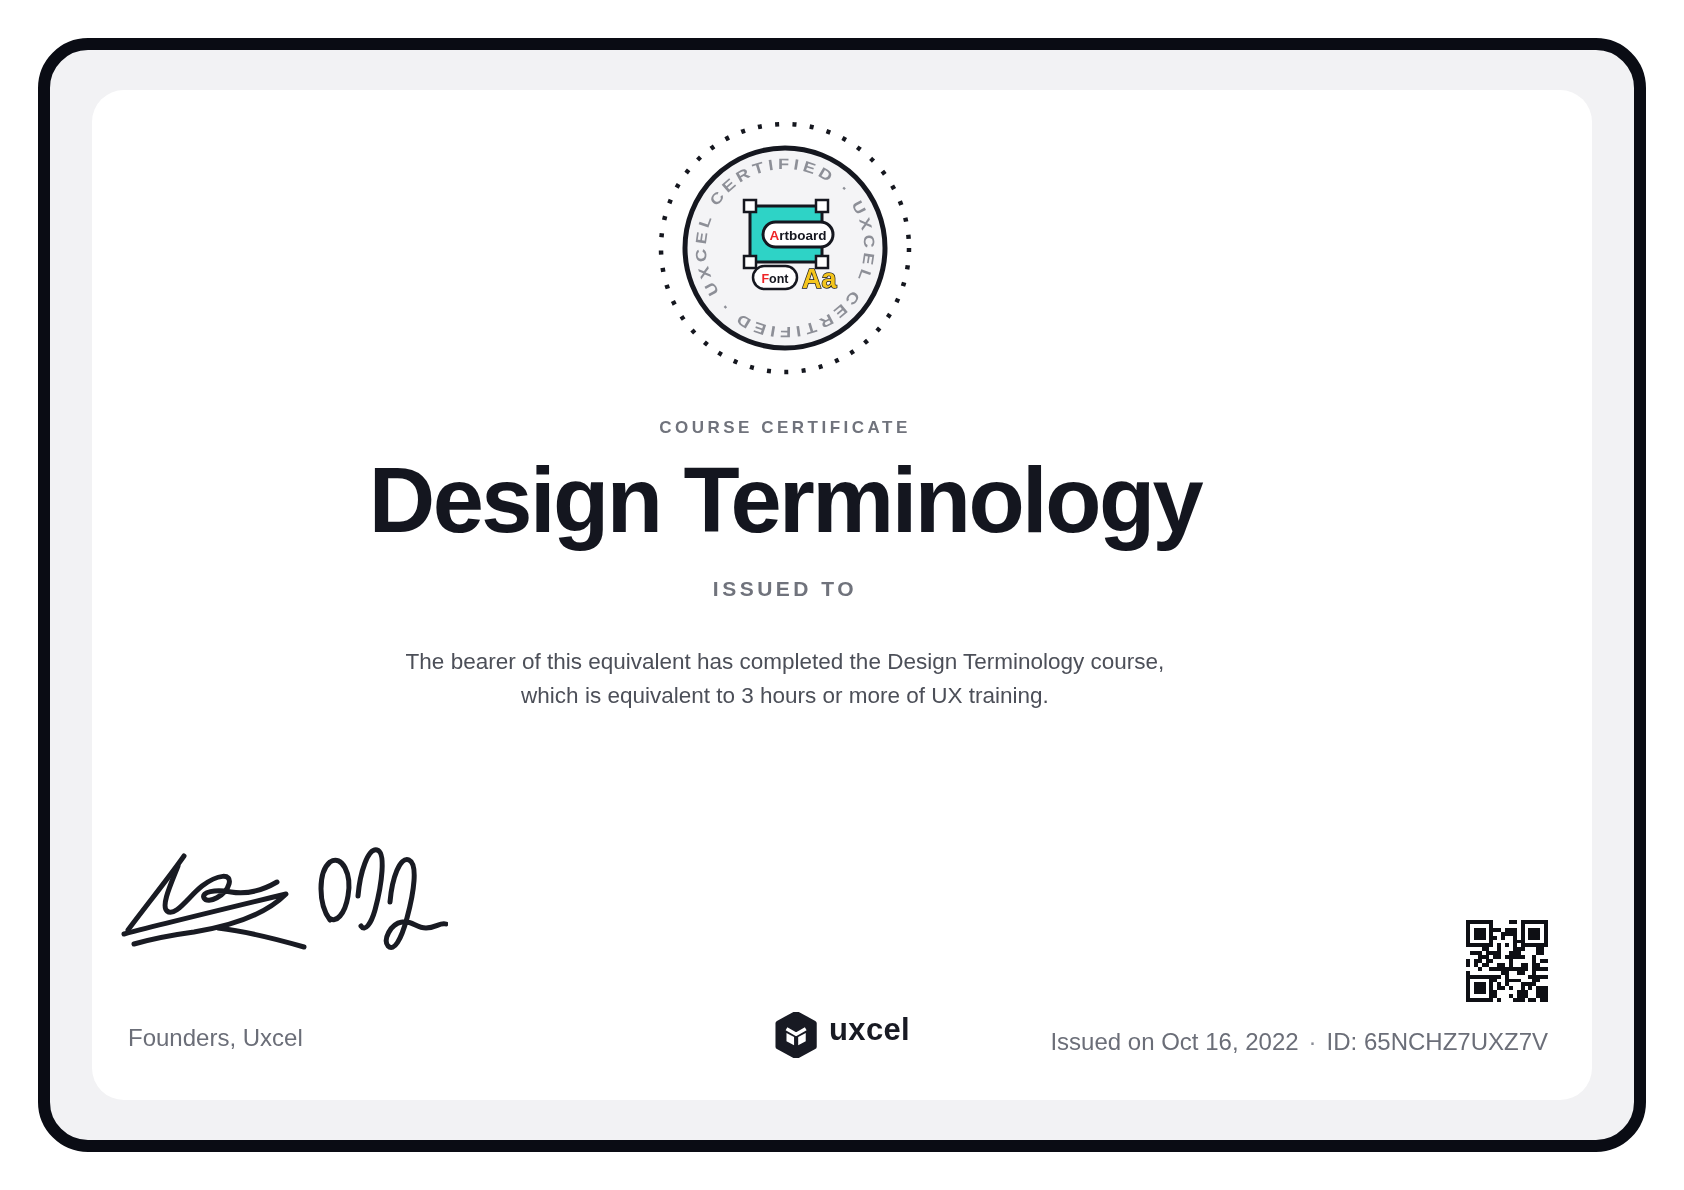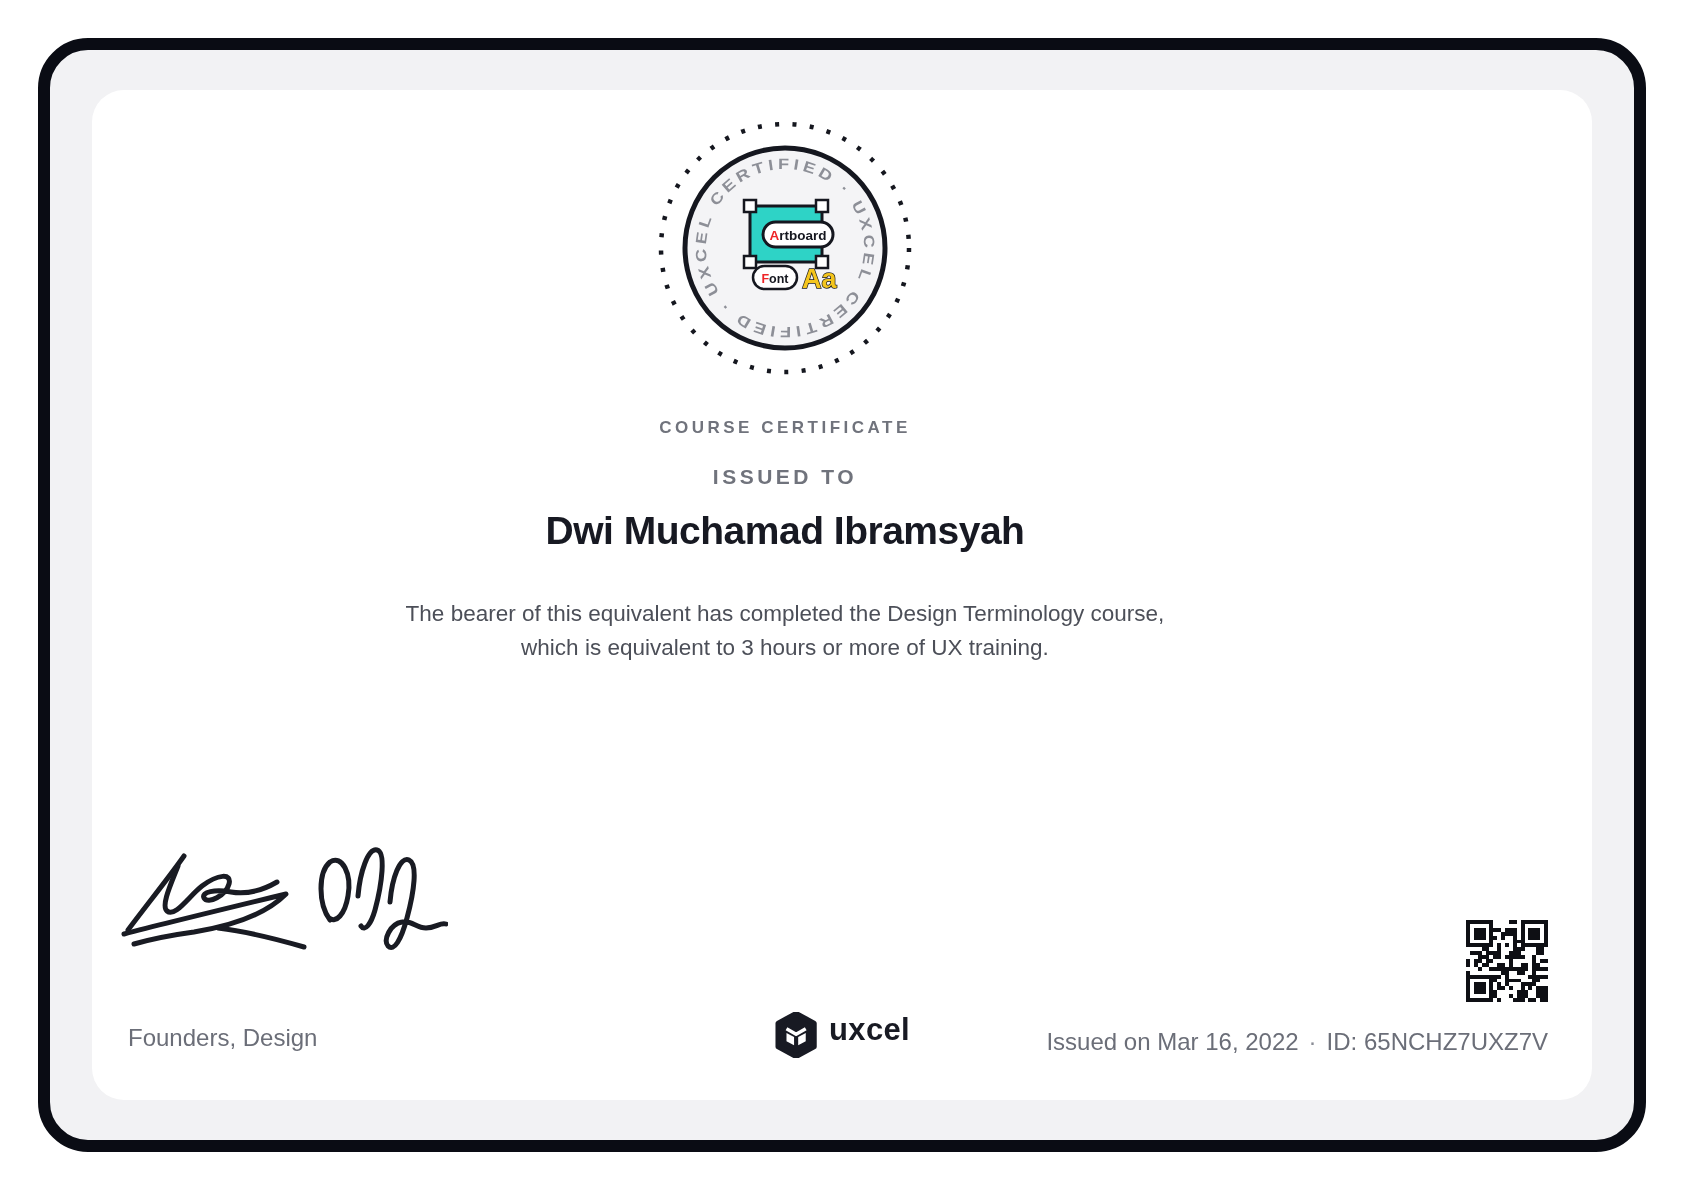--- a/index.html
+++ b/index.html
@@ -122,43 +122,43 @@
         <rect class="pill" x="96" y="146" width="44" height="23" rx="11.5" stroke-width="2.5"></rect>
         <text class="pill-text" x="118" y="162.5" text-anchor="middle" font-size="12.5">
           <tspan fill="#ee2427">F</tspan><tspan fill="#15171f">ont</tspan>
         </text>
         <text x="145" y="168" font-size="27" font-weight="700" fill="#f4c51d" stroke="#15171f" stroke-width="1.4" paint-order="stroke">Aa</text>
       </g>
     </svg>
 
     <div class="kicker">COURSE CERTIFICATE</div>
 
+    <div class="title">Design Terminology</div>
 
     <div class="issued-to">ISSUED TO</div>
 
-    <div class="recipient">Dwi Muchamad Ibramsyah</div>
 
     <div class="description">
       <div>The bearer of this equivalent has completed the Design Terminology course,</div>
       <div>which is equivalent to 3 hours or more of UX training.</div>
     </div>
   </div>
 
   <div class="signatures">
     <svg width="330" height="132" viewBox="0 0 330 132">
       <path class="sig-path" d="M10 96 C28 72 52 42 66 22"></path>
       <path class="sig-path" d="M60 32 C52 52 43 72 49 77 C57 84 71 62 84 52 C100 40 114 39 111 50 C108 61 90 71 86 64 C83 58 97 55 113 58 C131 61 147 55 159 48"></path>
       <path class="sig-path" d="M6 100 C44 90 110 74 168 60 C148 80 113 92 76 98 C54 101 30 106 16 110"></path>
       <path class="sig-path" d="M100 94 C132 98 162 106 186 113"></path>
       <path class="sig-path" d="M212 86 C200 70 200 38 212 28 C224 20 234 40 230 62 C227 80 218 90 211 84"></path>
       <path class="sig-path" d="M240 62 C242 38 250 14 259 16 C268 18 264 50 257 76 C253 90 247 98 243 92"></path>
       <path class="sig-path" d="M272 68 C274 44 282 22 291 26 C300 30 296 58 289 84 C283 106 276 118 270 112 C265 106 272 90 284 88 C294 86 298 94 308 94 C318 94 322 88 328 90"></path>
     </svg>
   </div>
-  <div class="founders">Founders, Design</div>
+  <div class="founders">Founders, Uxcel</div>
 
   <div class="brand">
     <svg width="44" height="46" viewBox="0 0 64 66">
       <path d="M32 2 L58 16 L58 50 L32 64 L6 50 L6 16 Z" fill="#181a23" stroke="#181a23" stroke-width="8" stroke-linejoin="round"></path>
       <path d="M18 24 L32 32 L46 24" fill="none" stroke="#ffffff" stroke-width="5" stroke-linejoin="round"></path>
       <path d="M18 30 L18 42 L29 48 L29 36 Z" fill="#ffffff"></path>
       <path d="M46 30 L46 42 L35 48 L35 36 Z" fill="#ffffff"></path>
     </svg>
     <span class="brand-word">uxcel</span>
   </div>
@@ -402,17 +402,17 @@
         <rect x="8" y="20" width="1" height="1"></rect>
         <rect x="12" y="20" width="1" height="1"></rect>
         <rect x="13" y="20" width="1" height="1"></rect>
         <rect x="14" y="20" width="1" height="1"></rect>
         <rect x="16" y="20" width="1" height="1"></rect>
         <rect x="17" y="20" width="1" height="1"></rect>
         <rect x="19" y="20" width="1" height="1"></rect>
         <rect x="20" y="20" width="1" height="1"></rect>
       </svg>
     <div class="issue-line">
-      <span>Issued on Mar 16, 2022</span><span class="sep">·</span><span>ID: 65NCHZ7UXZ7V</span>
+      <span>Issued on Oct 16, 2022</span><span class="sep">·</span><span>ID: 65NCHZ7UXZ7V</span>
     </div>
   </div>
 
 </div>
 
 </body></html>

